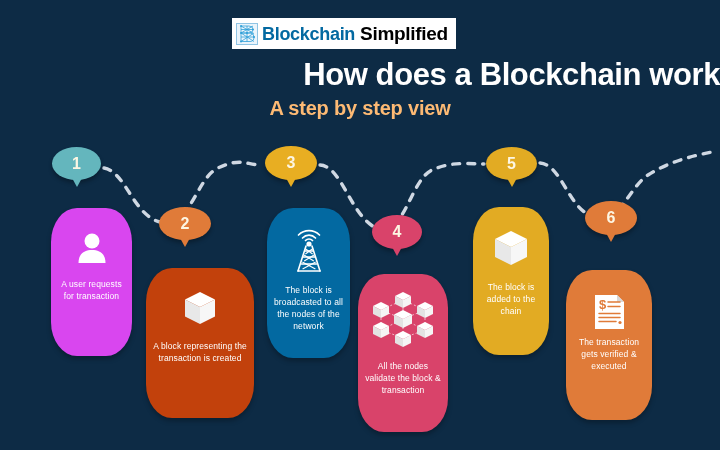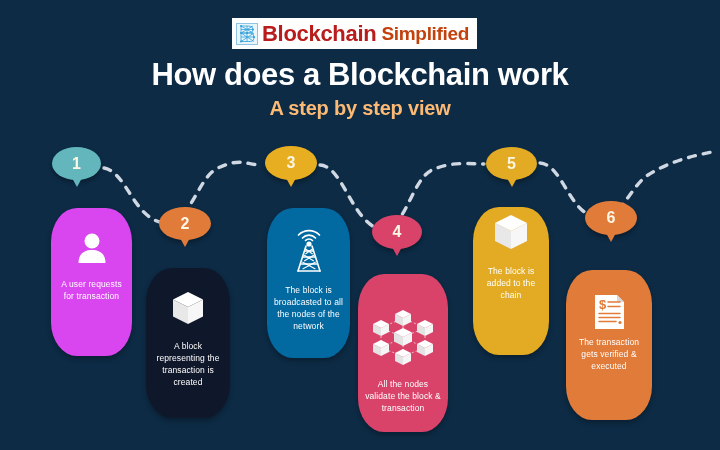--- a/index.html
+++ b/index.html
@@ -28,42 +28,42 @@
     padding: 0 8px 0 4px;
     box-sizing: border-box;
   }
   #logo-mark {
     width: 22px;
     height: 22px;
     margin-right: 4px;
     flex: 0 0 auto;
   }
   .logo-word-1 {
-    font-size: 22px;
-    font-weight: bold;
-    color: #b91c1c;
+    font-size: 18px;
+    font-weight: bold;
+    color: #0369a1;
     letter-spacing: -0.3px;
     line-height: 1;
   }
   .logo-word-2 {
     font-size: 19px;
     font-weight: bold;
-    color: #c2410c;
+    color: #000000;
     letter-spacing: -0.3px;
     line-height: 1;
     margin-left: 5px;
   }
 
   
   #main-title {
     position: absolute;
     left: 0;
     top: 57px;
     width: 720px;
-    text-align: center;
+    text-align: right;
     color: #ffffff;
     font-size: 31px;
     font-weight: bold;
     letter-spacing: -0.4px;
   }
   #sub-title {
     position: absolute;
     left: 0;
     top: 97px;
     width: 720px;
@@ -185,21 +185,21 @@
         <path d="M3.5 31 C3.5 21.5 9.5 18 17 18 C24.5 18 30.5 21.5 30.5 31 Z" fill="#ffffff"></path>
       </svg>
     </span>
     <div class="card-text" style="margin-top:10px;">A user requests for transaction</div>
   </div>
   <div class="step-badge" style="left:52px;top:147px;width:49px;height:33px;background:#64b6bd;">
     <span>1</span>
     <span class="tail" style="border-top-color:#64b6bd;"></span>
   </div>
 
-  <div class="step-card" style="left:146px;top:268px;width:84px;height:150px;background:#0f172a;padding-top:22px;">
+  <div class="step-card" style="left:146px;top:268px;width:108px;height:150px;background:#c2410c;padding-top:22px;">
     <span class="card-icon">
       <svg width="34" height="36" viewBox="0 0 34 36">
         <path d="M17 2 L32 9.5 L17 17 L2 9.5 Z" fill="#ffffff"></path>
         <path d="M2 9.5 L17 17 L17 34 L2 26.5 Z" fill="#e8e8e8"></path>
         <path d="M32 9.5 L17 17 L17 34 L32 26.5 Z" fill="#f7f7f7"></path>
       </svg>
     </span>
     <div class="card-text" style="margin-top:10px;">A block representing the transaction is created</div>
   </div>
   <div class="step-badge" style="left:159px;top:207px;width:52px;height:33px;background:#e07b39;">
@@ -234,21 +234,21 @@
         </g>
       </svg>
     </span>
     <div class="card-text" style="margin-top:8px;">The block is broadcasted to all the nodes of the network</div>
   </div>
   <div class="step-badge" style="left:265px;top:146px;width:52px;height:34px;background:#e8ae22;">
     <span>3</span>
     <span class="tail" style="border-top-color:#e8ae22;"></span>
   </div>
 
-  <div class="step-card" style="left:358px;top:274px;width:90px;height:158px;background:#d9436a;padding-top:32px;">
+  <div class="step-card" style="left:358px;top:274px;width:90px;height:158px;background:#d9436a;padding-top:14px;">
     <span class="card-icon">
       <svg width="70" height="62" viewBox="0 0 70 62">
         <g stroke="#f3b9c8" stroke-width="1" stroke-dasharray="2 2">
           <path d="M35 12 L13 22 M35 12 L57 22 M35 12 L35 31
                    M13 22 L35 31 M57 22 L35 31 M13 22 L13 42 M57 22 L57 42
                    M35 31 L13 42 M35 31 L57 42 M35 31 L35 50
                    M13 42 L35 50 M57 42 L35 50"></path>
         </g>
         <g>
           <g transform="translate(35,12)">
@@ -289,21 +289,21 @@
         </g>
       </svg>
     </span>
     <div class="card-text" style="margin-top:6px;">All the nodes validate the block &amp; transaction</div>
   </div>
   <div class="step-badge" style="left:372px;top:215px;width:50px;height:34px;background:#d9436a;">
     <span>4</span>
     <span class="tail" style="border-top-color:#d9436a;"></span>
   </div>
 
-  <div class="step-card" style="left:473px;top:207px;width:76px;height:148px;background:#e2ab23;padding-top:6px;">
+  <div class="step-card" style="left:473px;top:207px;width:76px;height:148px;background:#e2ab23;padding-top:22px;">
     <span class="card-icon">
       <svg width="36" height="38" viewBox="0 0 36 38">
         <path d="M18 2 L34 10 L18 18 L2 10 Z" fill="#ffffff"></path>
         <path d="M2 10 L18 18 L18 36 L2 28 Z" fill="#e8e8e8"></path>
         <path d="M34 10 L18 18 L18 36 L34 28 Z" fill="#f7f7f7"></path>
       </svg>
     </span>
     <div class="card-text" style="margin-top:10px;">The block is added to the chain</div>
   </div>
   <div class="step-badge" style="left:486px;top:147px;width:51px;height:33px;background:#e2ab23;">

